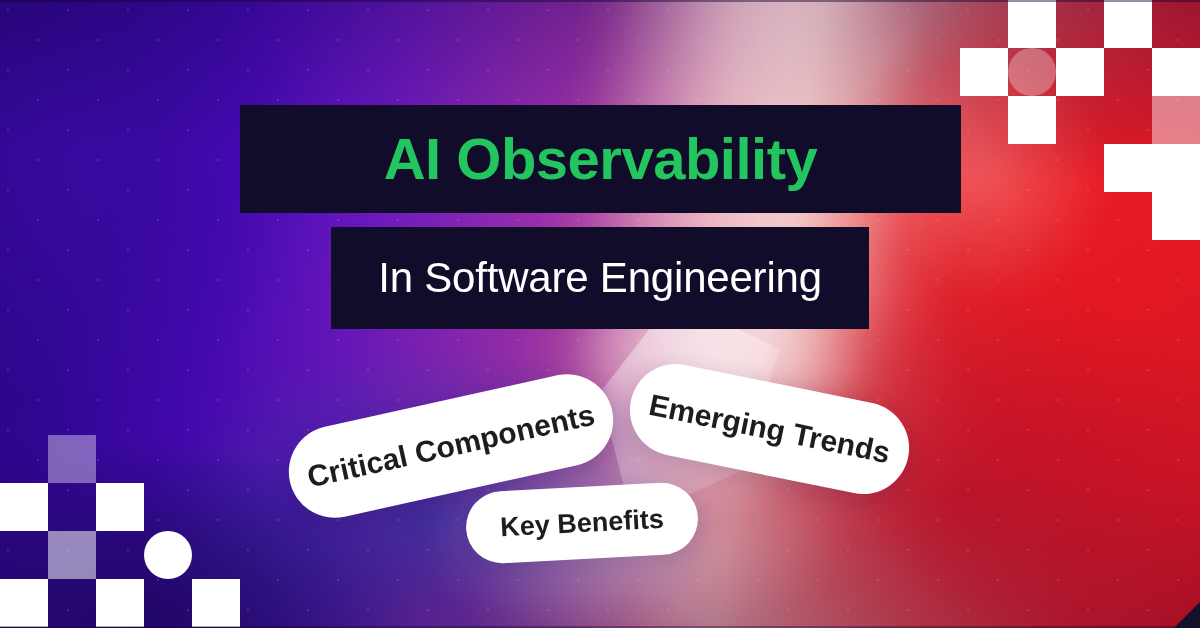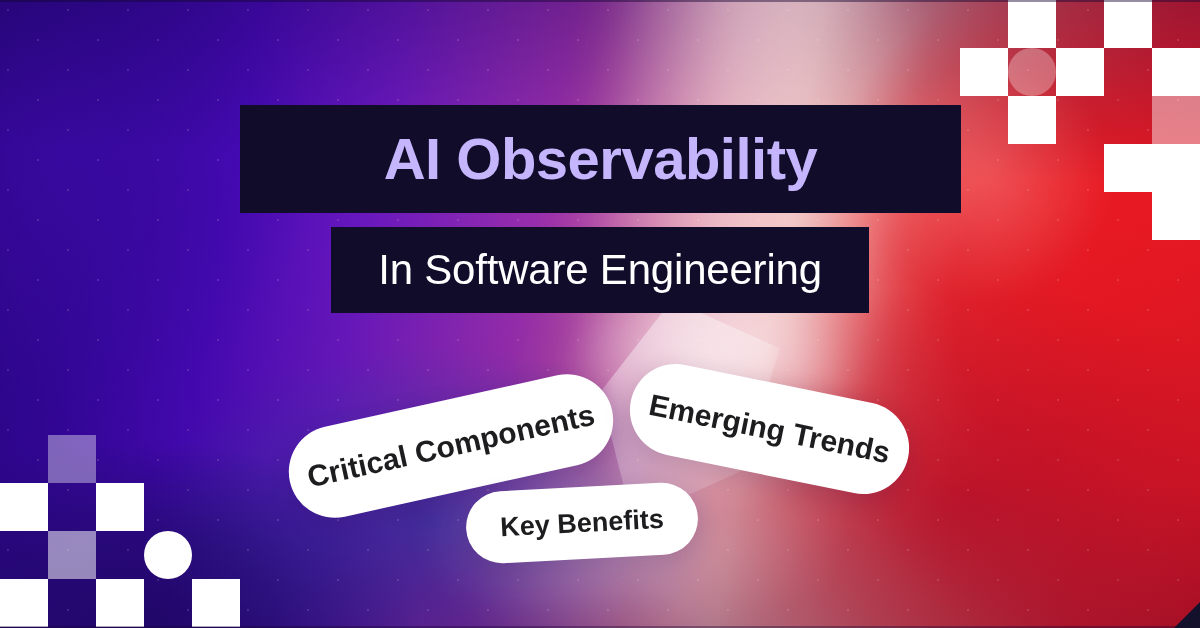--- a/index.html
+++ b/index.html
@@ -114,24 +114,24 @@
   .sq { position:absolute; }
   .sq.circ { border-radius:50%; }
 
   
   .plate {
     position:absolute;
     background:#110c29;
     display:flex; align-items:center; justify-content:center;
   }
   #title-plate  { left:240px; top:105px;  width:721px; height:108px; }
-  #subtitle-plate { left:331px; top:227px; width:538px; height:86px;justify-content:center; }
+  #subtitle-plate { left:331px; top:227px; width:538px; height:102px;justify-content:center; }
 
   #title-text {
-    color:#c4b5fd;
+    color:#22c55e;
     font-size:58px;
     font-weight:700;
     letter-spacing:-0.5px;
     line-height:1;
     white-space:nowrap;
   }
   #subtitle-text {
     color:#ffffff;
     font-size:42px;
     font-weight:400;

